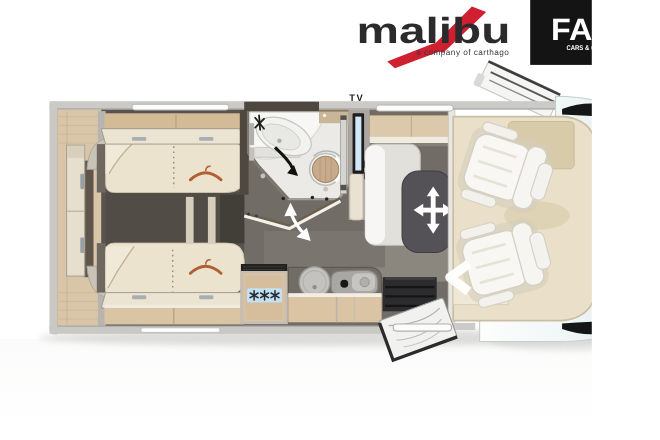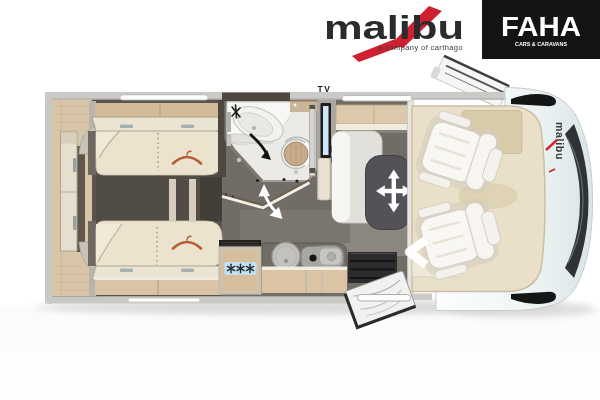--- a/index.html
+++ b/index.html
@@ -1,15 +1,15 @@
 <!DOCTYPE html>
 <html><head><meta charset="utf-8">
 <style>
 html,body{margin:0;padding:0;background:#fff;}
-#stage{position:relative;width:600px;height:400px;overflow:hidden;background:#fff;font-family:"Liberation Sans",sans-serif;}
+#stage{position:relative;width:538px;height:400px;overflow:hidden;background:#fff;font-family:"Liberation Sans",sans-serif;}
 </style></head>
 <body>
 <div id="stage">
 <svg width="600" height="400" viewBox="0 0 600 400" font-family="Liberation Sans, sans-serif">
 <defs>
 <linearGradient id="gBody" x1="0" y1="0" x2="1" y2="0">
 <stop offset="0" stop-color="#fdfefe"></stop>
           <stop offset="0.6" stop-color="#eef4f4"></stop>
           <stop offset="1" stop-color="#dbe5e6"></stop>
 </linearGradient>

